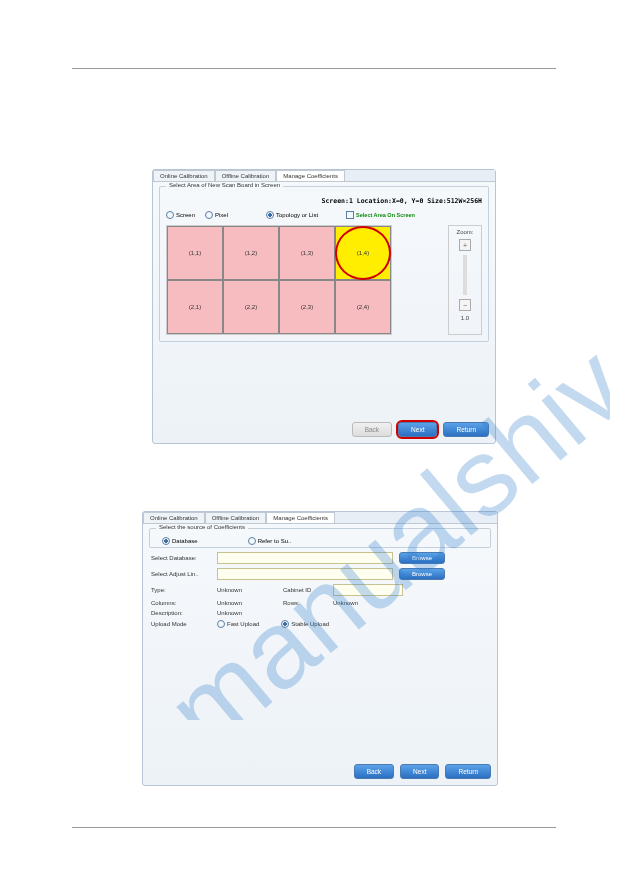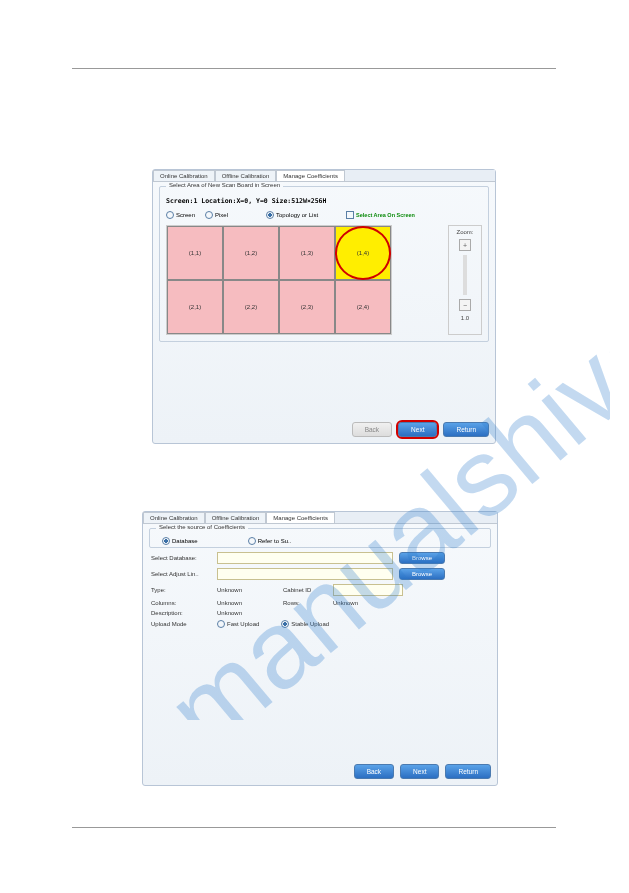--- a/index.html
+++ b/index.html
@@ -12,21 +12,21 @@
   .win1 { left: 80px; top: 100px; width: 344px; height: 275px; }
   .win2 { left: 70px; top: 442px; width: 356px; height: 275px; }
   
   .tabs { display: flex; background: #e8eef5; border-bottom: 1px solid #c0c8d2; font-size: 6px; }
   .tab { padding: 2px 6px; border: 1px solid #c0c8d2; border-bottom: none; background: #eef3f8; margin-right: 0; cursor: pointer; color: #333; white-space: nowrap; }
   .tab.active { background: #fff; }
   
   .fieldset { margin: 4px 6px; border: 1px solid #c4d0de; border-radius: 2px; padding: 6px; position: relative; }
   .legend { position: absolute; top: -5px; left: 6px; background: #f6f9fc; padding: 0 3px; font-size: 6px; color: #333; }
   
-  .info-line { font-family: monospace; font-size: 6.5px; font-weight: bold; margin: 4px 0 6px; color: #000; }
+  .info-line { font-family: monospace; font-size: 6.5px; font-weight: bold; margin: 4px 0 6px; color: #000; text-align: right; }
   
   .opts { display: flex; gap: 10px; align-items: center; margin-bottom: 6px; font-size: 6px; }
   .radio { display: inline-flex; align-items: center; gap: 2px; cursor: pointer; }
   .radio::before { content: ""; width: 6px; height: 6px; border: 1px solid #5a7fa6; border-radius: 50%; display: inline-block; }
   .radio.checked::before { background: radial-gradient(#3a6fa6 40%, transparent 45%); }
   .chk { display: inline-flex; align-items: center; gap: 2px; cursor: pointer; }
   .chk::before { content: ""; width: 6px; height: 6px; border: 1px solid #5a7fa6; display: inline-block; }
   .green { color: #0a8a0a; font-weight: bold; font-size: 5.5px; line-height: 1.1; }
   
   .gridarea { display: flex; }

